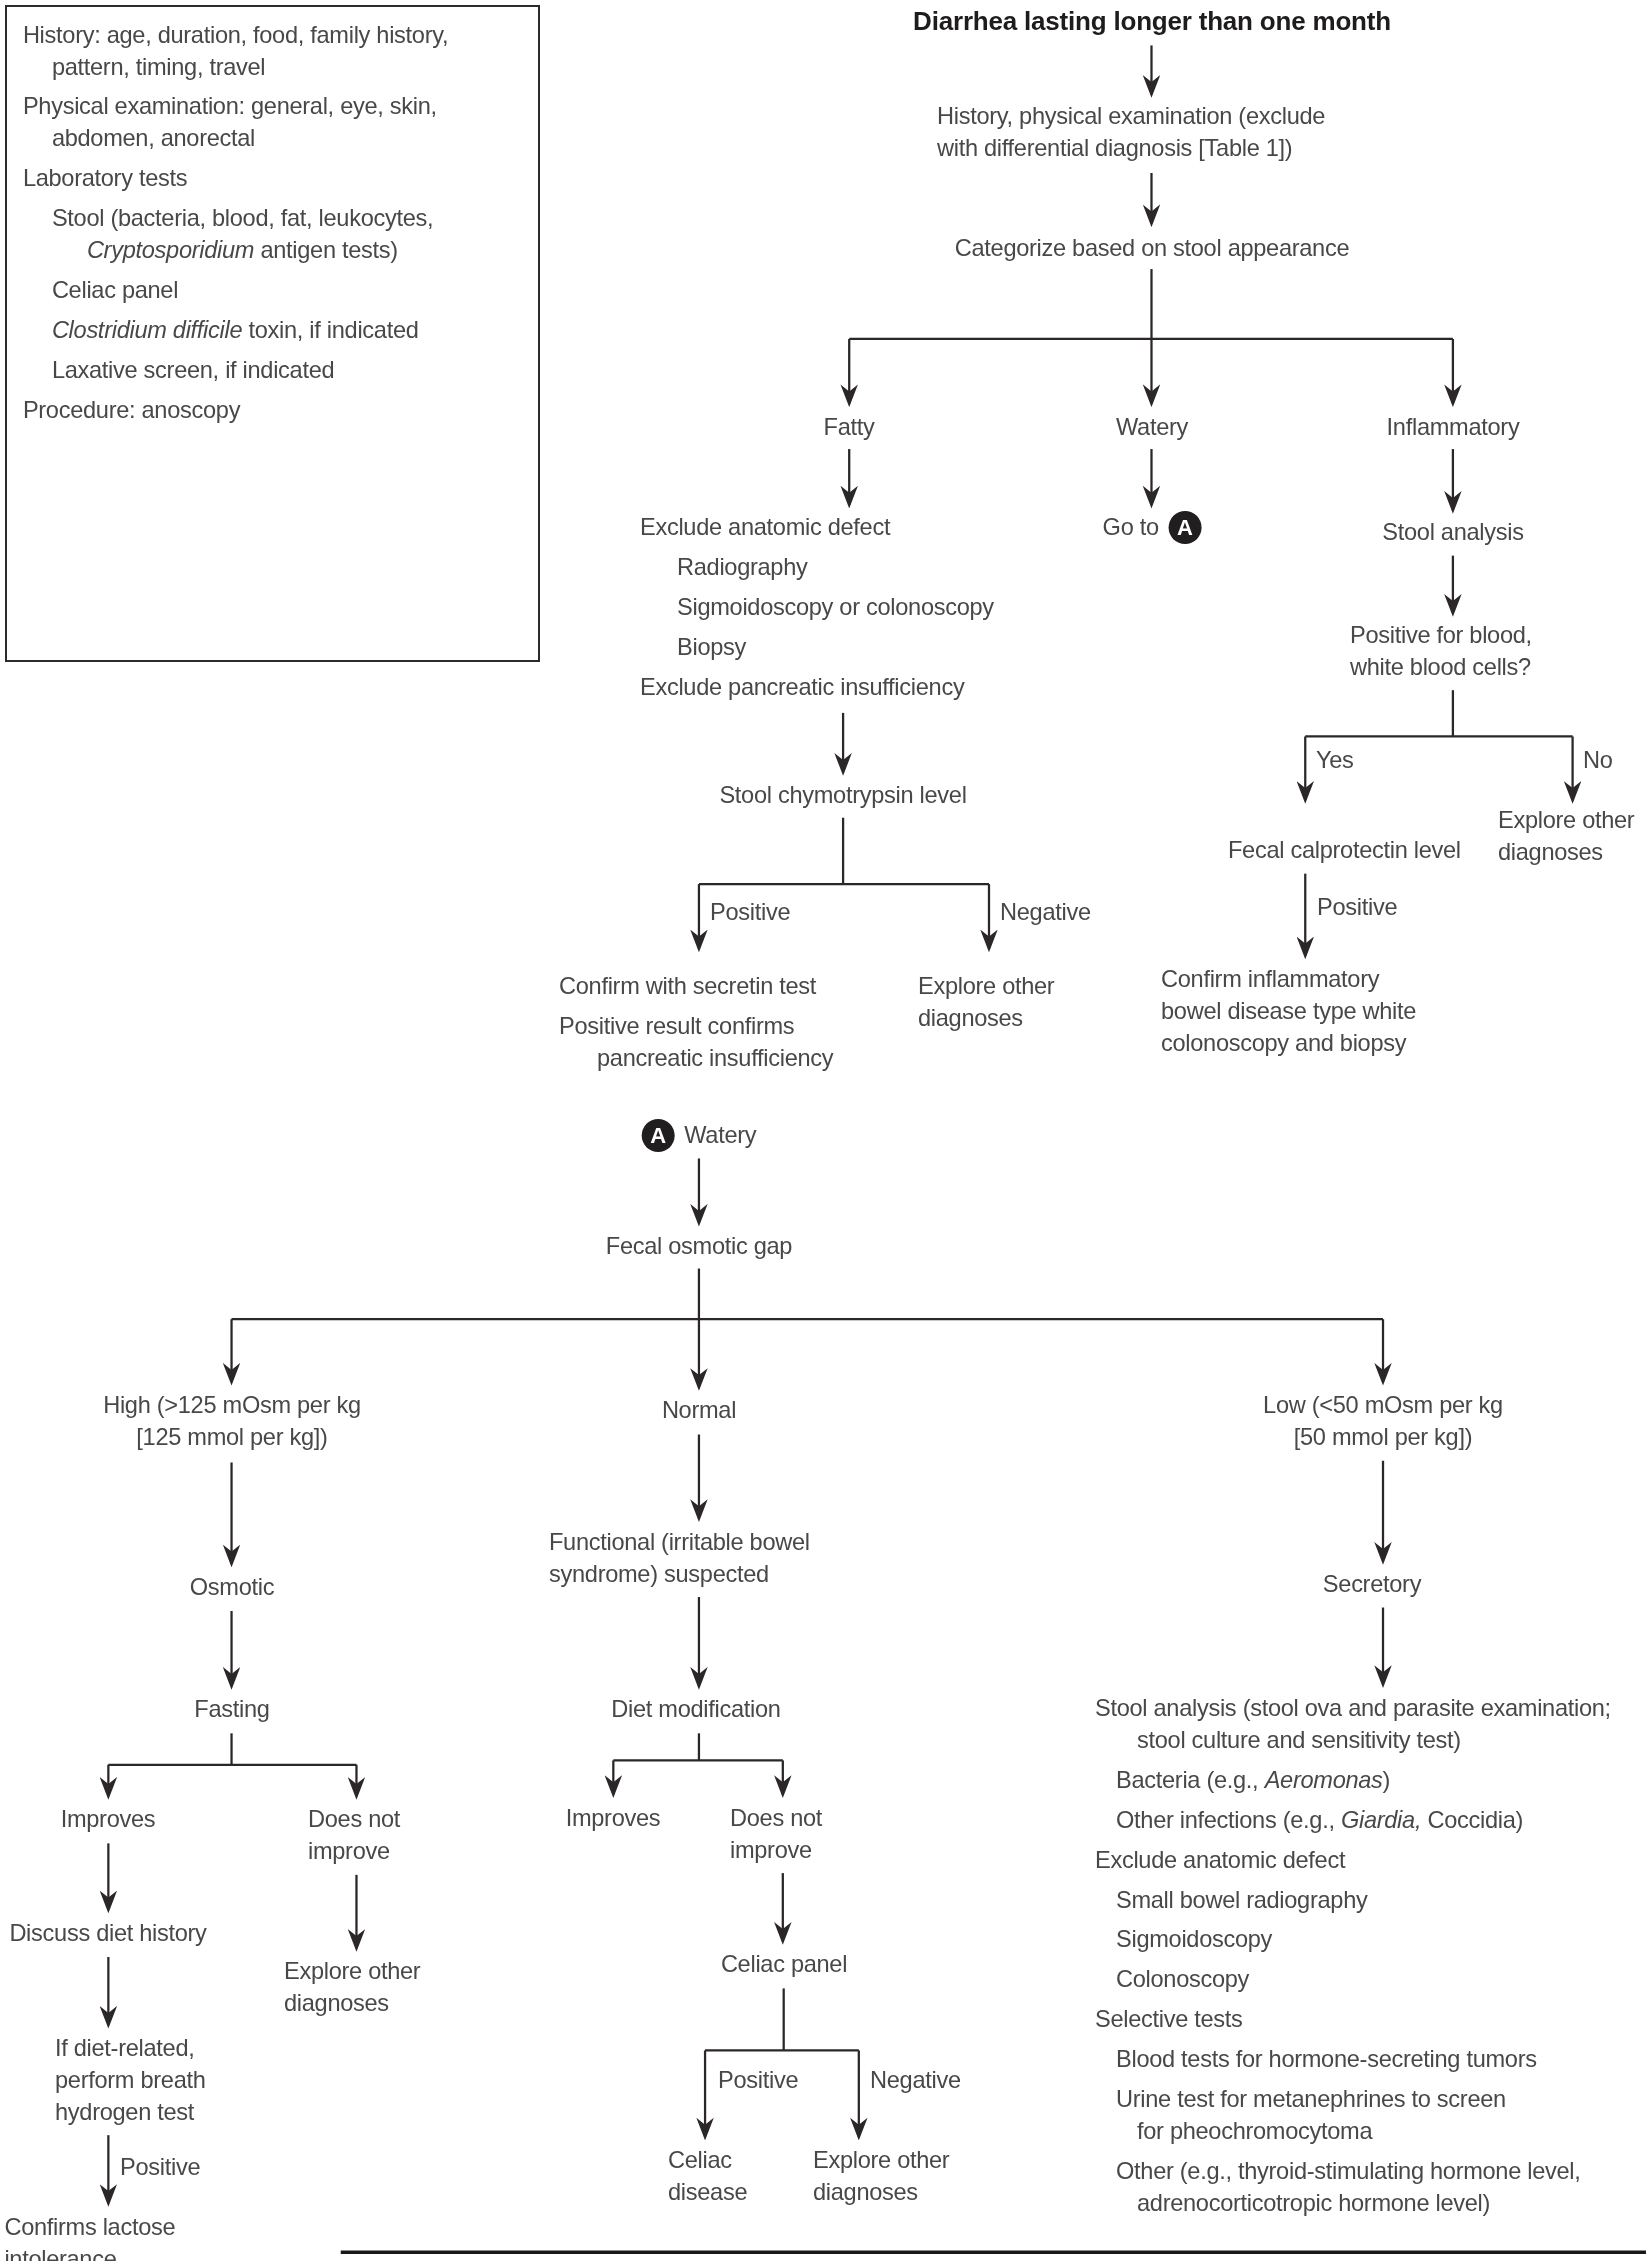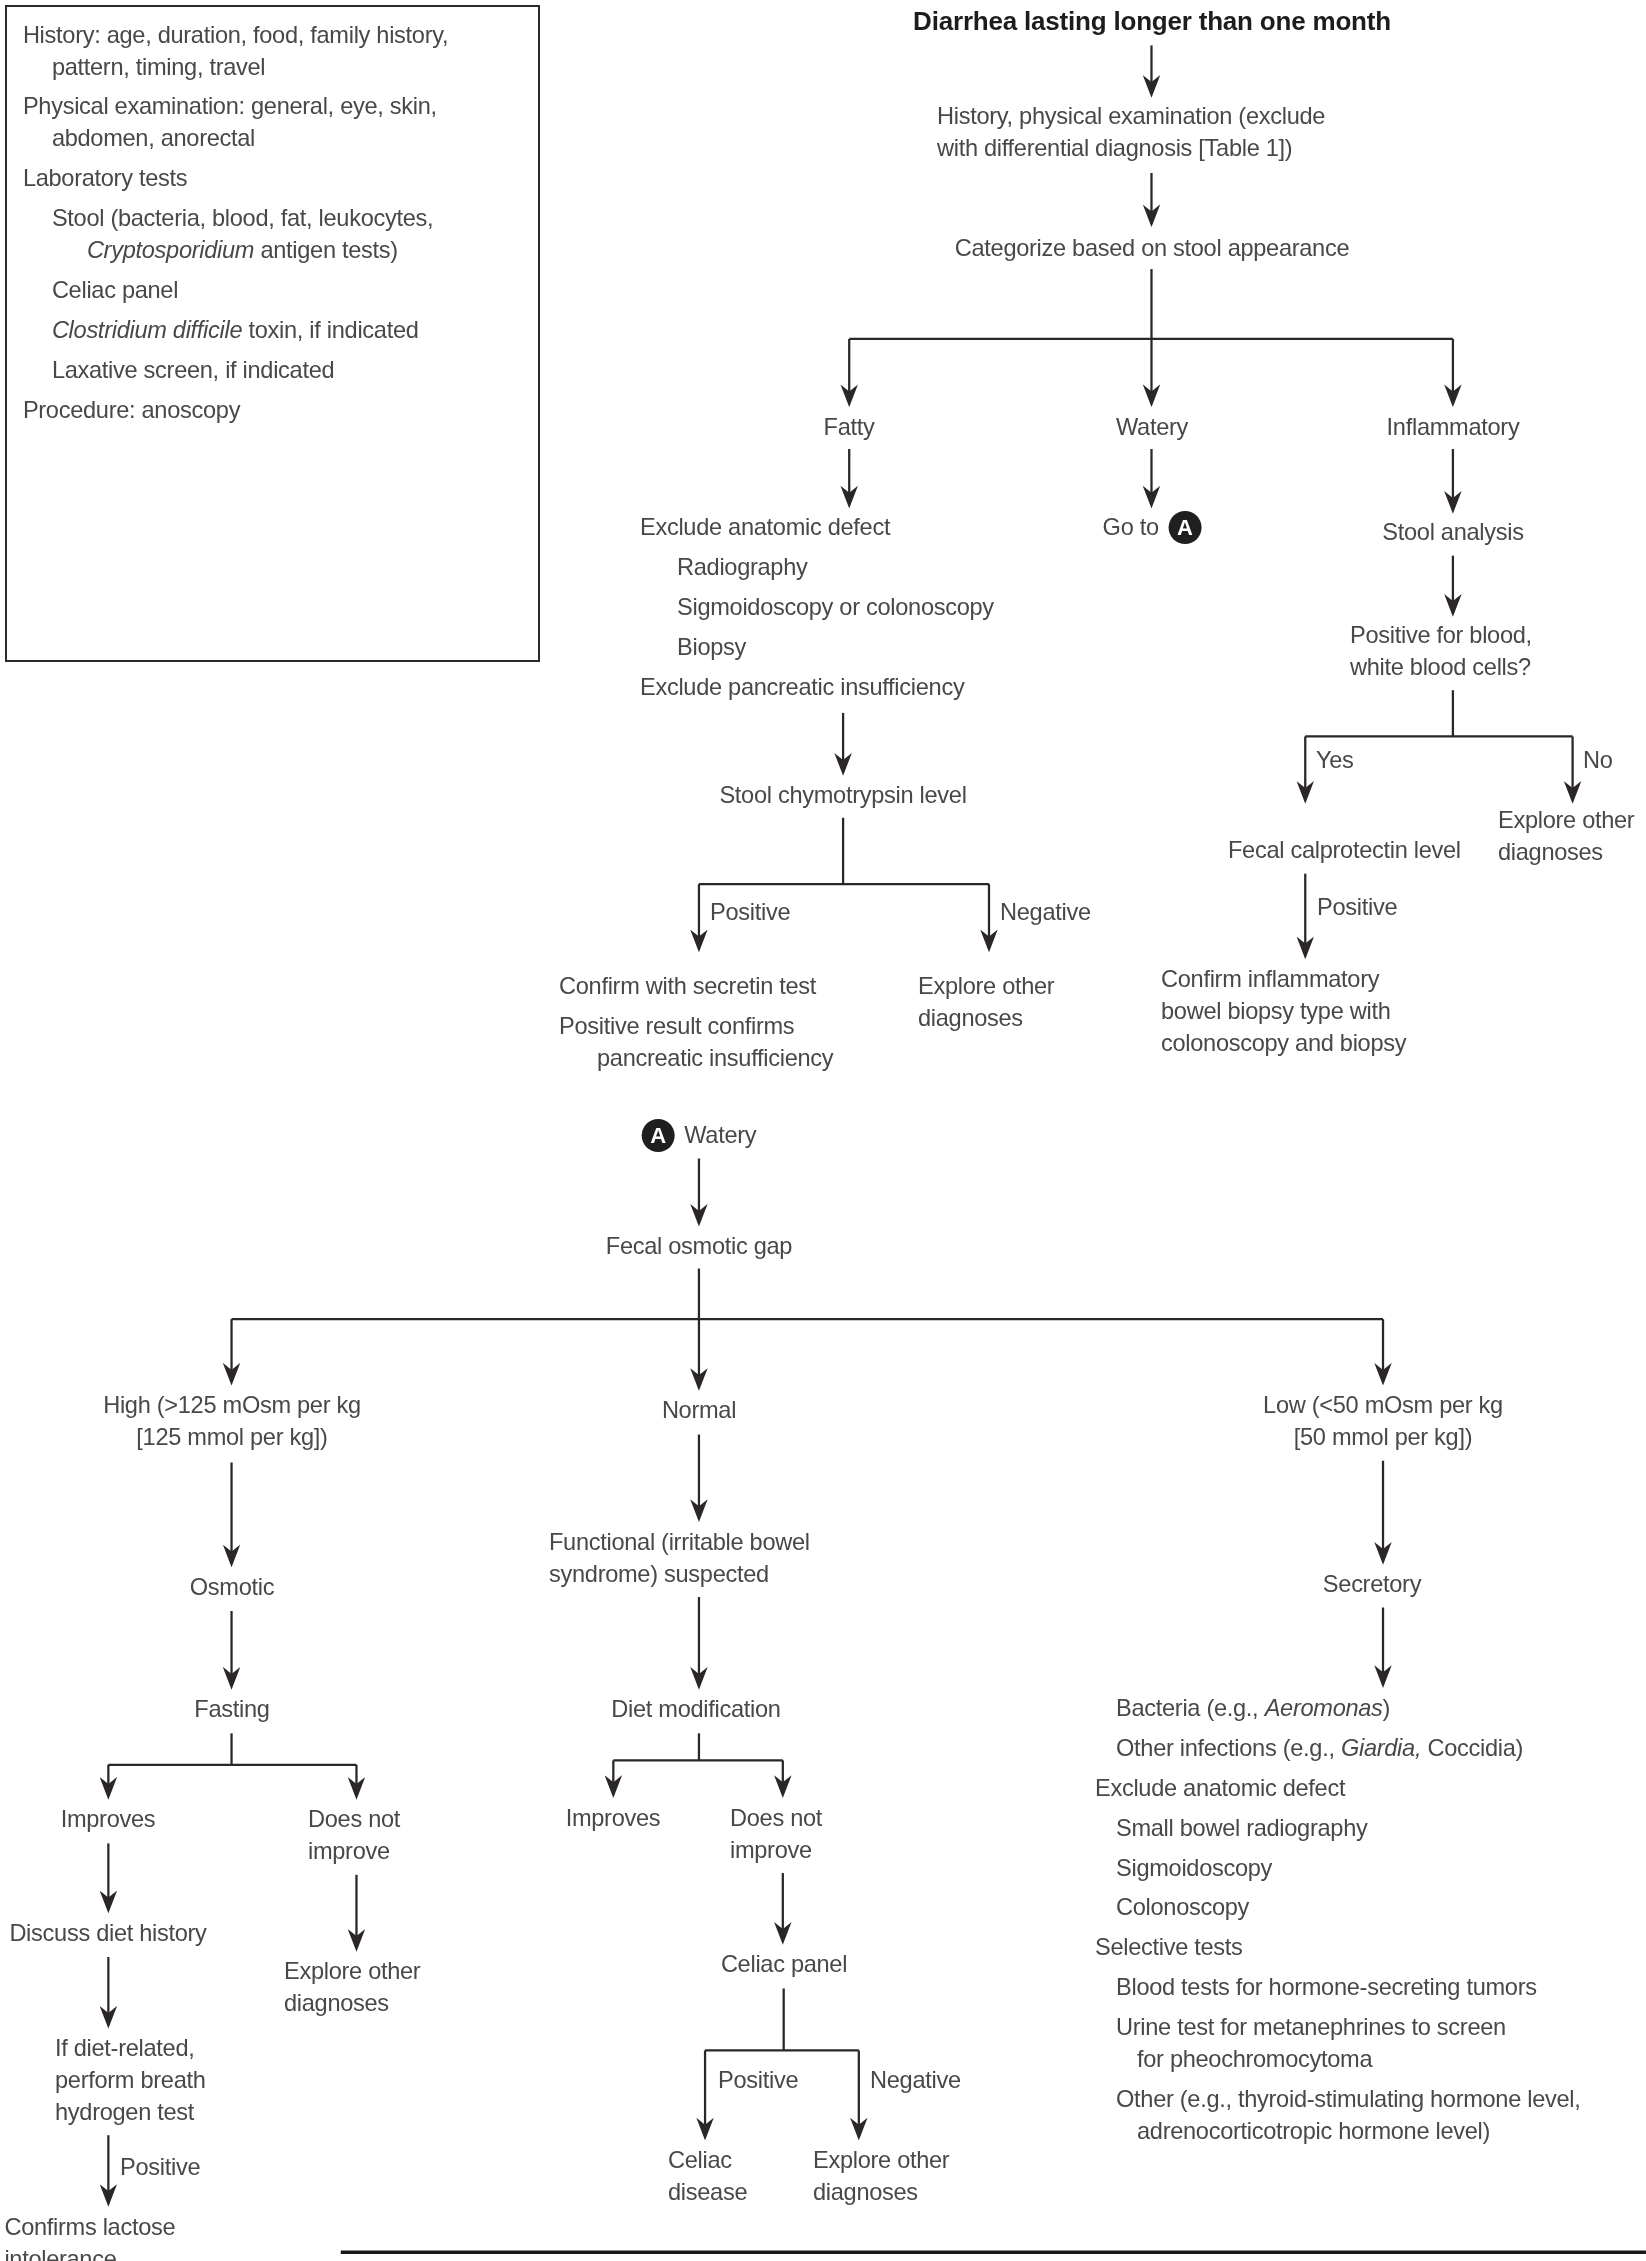--- a/index.html
+++ b/index.html
@@ -175,21 +175,21 @@
 <div class="node" style="left:918px;top:970px">
     <div class="ln">Explore other</div>
     <div class="ln">diagnoses</div>
   </div>
 <div class="node" style="left:1316px;top:744px">Yes</div>
 <div class="node" style="left:1583px;top:744px">No</div>
 <div class="node" style="left:1228px;top:834px">Fecal calprotectin level</div>
 <div class="node" style="left:1317px;top:891px">Positive</div>
 <div class="node" style="left:1161px;top:963px">
     <div class="ln">Confirm inflammatory</div>
-    <div class="ln">bowel biopsy type with</div>
+    <div class="ln">bowel disease type white</div>
     <div class="ln">colonoscopy and biopsy</div>
   </div>
 <div class="node" style="left:1498px;top:804px">
     <div class="ln">Explore other</div>
     <div class="ln">diagnoses</div>
   </div>
 
 <div class="node ctr row" style="left:699px;top:1119px">
   <span class="badge">A</span>
   <span>Watery</span>
@@ -243,20 +243,24 @@
     <div class="ln">Celiac</div>
     <div class="ln">disease</div>
   </div>
 <div class="node" style="left:813px;top:2144px">
     <div class="ln">Explore other</div>
     <div class="ln">diagnoses</div>
   </div>
 <div class="node ctr" style="left:1372px;top:1568px">Secretory</div>
 <div class="node list sw" style="left:1095px;top:1692px">
     <div class="item">
+      <div class="ln ind0">Stool analysis (stool ova and parasite examination;</div>
+      <div class="ln ind2">stool culture and sensitivity test)</div>
+    </div>
+    <div class="item">
       <div class="ln ind1">Bacteria (e.g., <i>Aeromonas</i>)</div>
     </div>
     <div class="item">
       <div class="ln ind1">Other infections (e.g., <i>Giardia,</i> Coccidia)</div>
     </div>
     <div class="item">
       <div class="ln ind0">Exclude anatomic defect</div>
     </div>
     <div class="item">
       <div class="ln ind1">Small bowel radiography</div>

